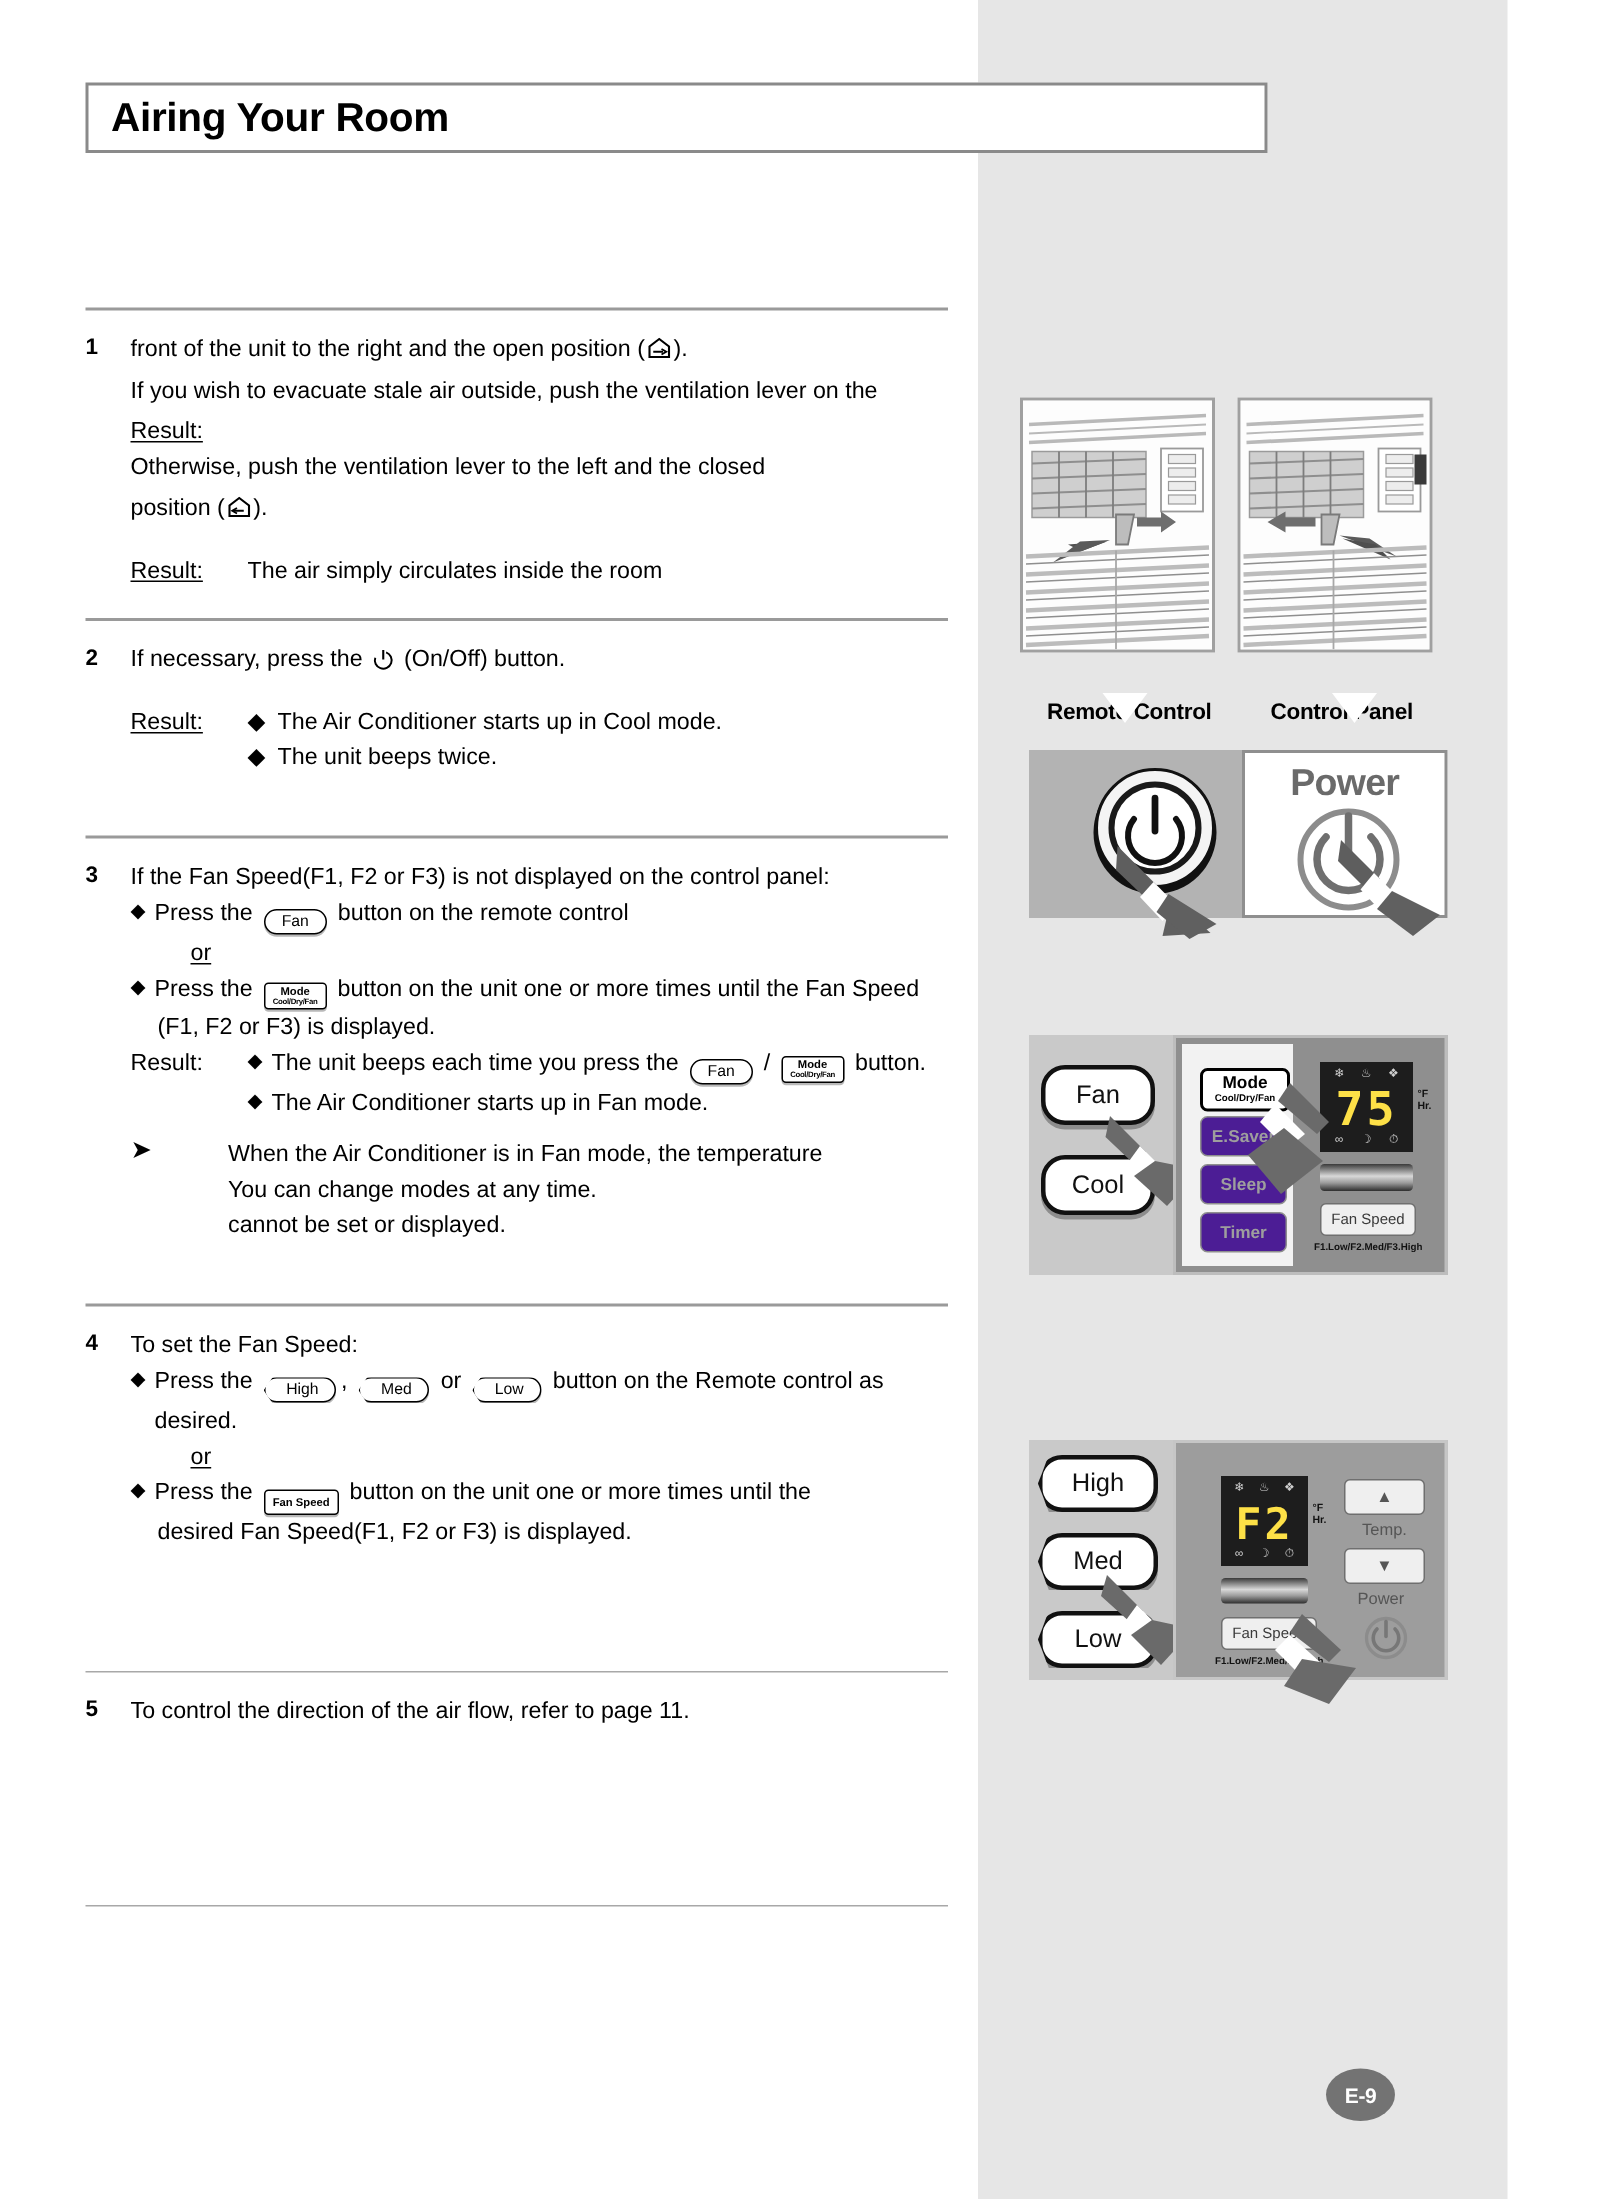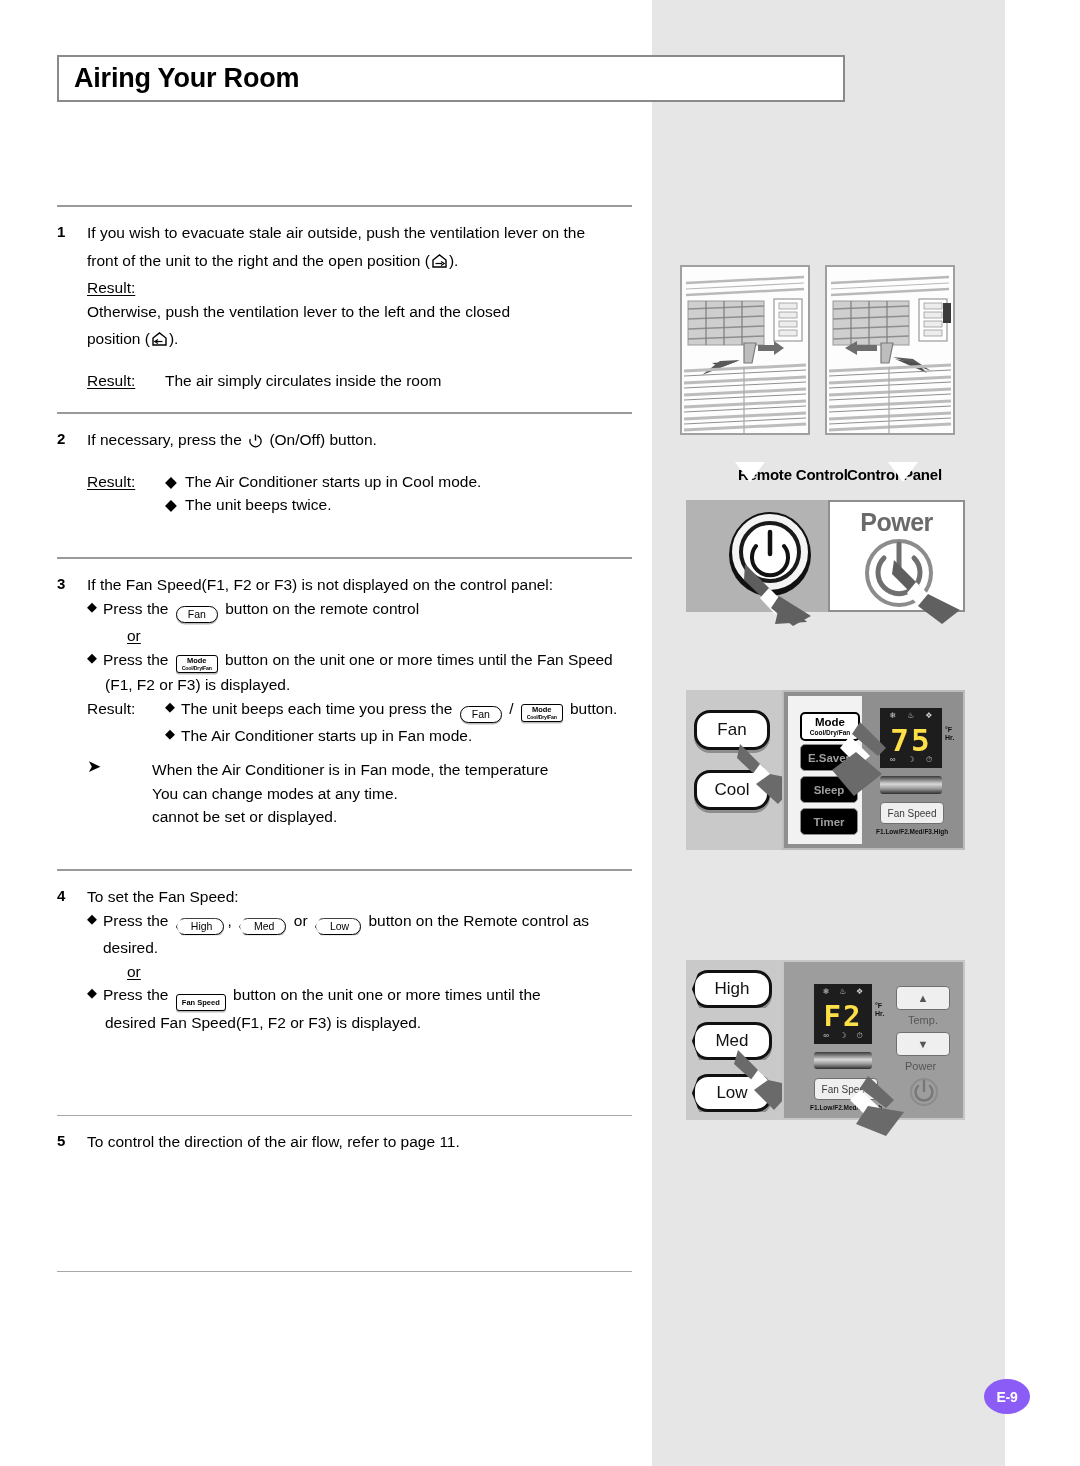--- a/index.html
+++ b/index.html
@@ -96,21 +96,21 @@
   
   #vent-figs{left:680px;top:265px;width:290px;height:170px;}
   .photo{
     position:absolute;top:0;width:130px;height:170px;
     background:#fff;border:2px solid #a0a0a0;box-sizing:border-box;
     overflow:hidden;
   }
   #photo-open{left:0;}
   #photo-closed{left:145px;}
   
-  #lbl-remote{position:absolute;left:698px;top:466px;font-size:15px;font-weight:bold;letter-spacing:-0.2px;margin-left:40px;}
+  #lbl-remote{position:absolute;left:698px;top:466px;font-size:15px;font-weight:bold;letter-spacing:-0.2px;}
   #lbl-panel{position:absolute;left:847px;top:466px;font-size:15px;font-weight:bold;letter-spacing:-0.2px;}
   .wtri{
     position:absolute;width:0;height:0;
     border-left:15px solid transparent;border-right:15px solid transparent;
     border-top:20px solid #ffffff;
   }
   
   #fig-remote-power{
     left:686px;top:500px;width:128px;height:112px;background:#b3b3b3;
   }
@@ -146,21 +146,21 @@
     font-size:17px;font-weight:normal;color:#111;
     display:flex;align-items:center;justify-content:center;
     box-shadow:0 3px 0 #8d8d8d;
   }
   .rbtn.notch{
     clip-path:polygon(9% 0,100% 0,100% 100%,9% 100%,0 50%);
     border-radius:16px;
   }
   
   .pbtn{
-    position:absolute;background:#000000;border:1.6px solid #8e8e8e;border-radius:5px;
+    position:absolute;background:#4c1d95;border:1.6px solid #8e8e8e;border-radius:5px;
     color:#9e9e9e;font-size:11.5px;font-weight:bold;
     display:flex;align-items:center;justify-content:center;
   }
   .pbtn.active{
     border:2.4px solid #000;color:#000;background:#fff;flex-direction:column;line-height:1;
   }
   .pbtn .sub{font-size:6.5px;font-weight:bold;margin-top:1px;}
   
   .lcd{
     position:absolute;background:#1d1d1d;
@@ -188,50 +188,50 @@
   .fs-legend{
     position:absolute;font-size:6.5px;font-weight:bold;color:#111;white-space:nowrap;
   }
   .temp-arrow{
     position:absolute;background:#efefef;border:1.5px solid #6f6f6f;border-radius:4px;
     display:flex;align-items:center;justify-content:center;color:#555;font-size:11px;
   }
   .temp-lbl{position:absolute;font-size:11px;color:#555;font-weight:normal;}
   
   #page-num{
-    position:absolute;left:984px;top:1379px;width:46px;height:35px;border-radius:50%;
-    background:#8b5cf6;color:#fff;font-size:14px;font-weight:bold;
+    position:absolute;left:884px;top:1379px;width:46px;height:35px;border-radius:50%;
+    background:#737373;color:#fff;font-size:14px;font-weight:bold;
     display:flex;align-items:center;justify-content:center;letter-spacing:-0.3px;
   }
 </style>
 </head>
 <body>
 
 <div id="gray-band"></div>
 
 <div id="title-box">
   <span class="t">Airing Your Room</span>
 </div>
 
 <div id="left-col">
 
 
   <hr class="rule">
 
   <div class="step">
     <div class="num">1</div>
     <div class="body">
-      <div class="ln">If you wish to evacuate stale air outside, push the ventilation lever on the</div>
       <div class="ln">
         <span>front of the unit to the right and the open position (</span><span class="house"><svg viewBox="0 0 17 14" width="17" height="14">
               <path d="M2 13 L2 6 L8.5 1 L15 6 L15 13 Z" fill="none" stroke="#000" stroke-width="1.4"></path>
               <path d="M4.5 9.5 L11 9.5" stroke="#000" stroke-width="1.2"></path>
               <path d="M10 7.6 L13.2 9.5 L10 11.4" fill="none" stroke="#000" stroke-width="1.2"></path>
             </svg></span><span>).</span>
       </div>
+      <div class="ln">If you wish to evacuate stale air outside, push the ventilation lever on the</div>
       <div class="res">
         <div class="lbl">Result:</div>
       </div>
       <div class="ln">Otherwise, push the ventilation lever to the left and the closed</div>
       <div class="ln">
         <span>position (</span><span class="house"><svg viewBox="0 0 17 14" width="17" height="14">
               <path d="M2 13 L2 6 L8.5 1 L15 6 L15 13 Z" fill="none" stroke="#000" stroke-width="1.4"></path>
               <path d="M11.5 9.5 L5 9.5" stroke="#000" stroke-width="1.2"></path>
               <path d="M7 7.6 L3.8 9.5 L7 11.4" fill="none" stroke="#000" stroke-width="1.2"></path>
             </svg></span><span>).</span>

